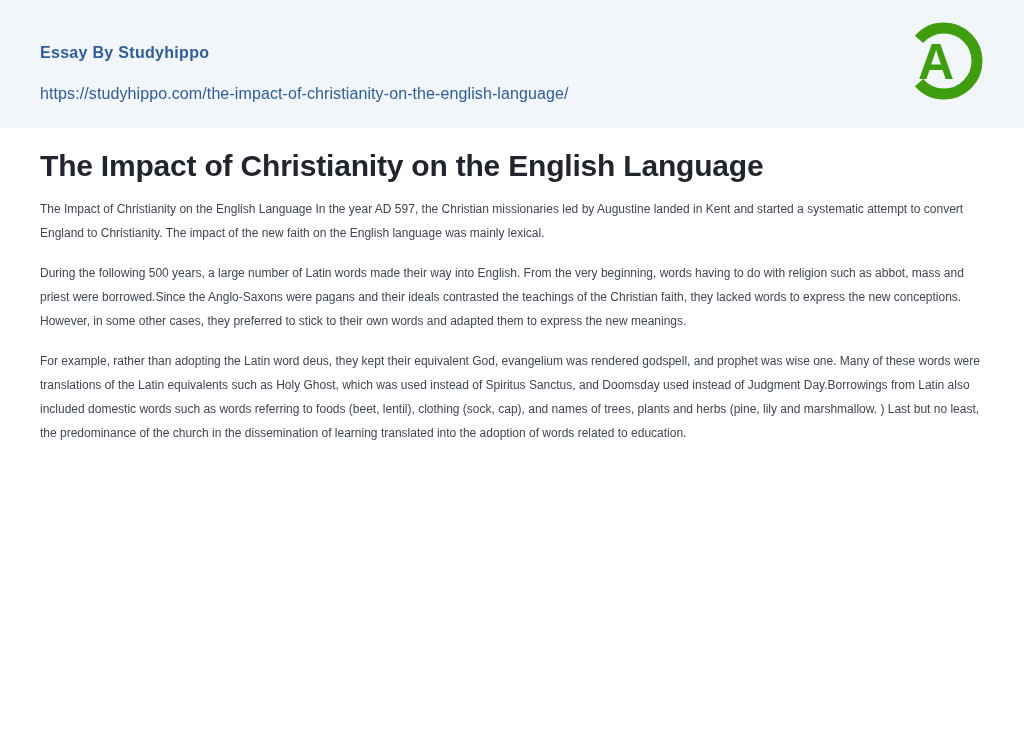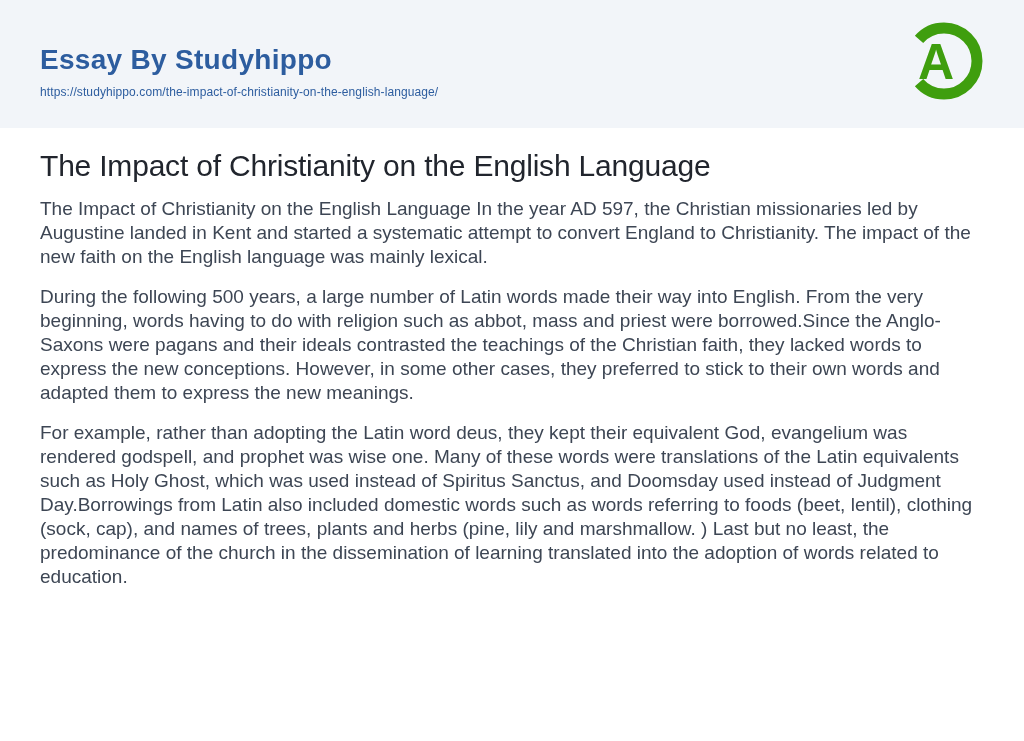--- a/index.html
+++ b/index.html
@@ -20,30 +20,30 @@
     position: relative;
     width: 100%;
     height: 128px;
     background: var(--header_bg, #f2f5f9);
     box-sizing: border-box;
   }
   .site-label {
     position: absolute;
     left: 40px;
     top: 44px;
-    font-size: 28px;
+    font-size: 16px;
     font-weight: 700;
     letter-spacing: 0.3px;
     color: var(--accent_blue, #2d5d9f);
   }
   .page-url {
     position: absolute;
     left: 40px;
     top: 85px;
-    font-size: 12px;
+    font-size: 16px;
     font-weight: 500;
     letter-spacing: 0.1px;
     color: var(--accent_blue, #2d5d9f);
     text-decoration: none;
     cursor: pointer;
   }
   .logo {
     position: absolute;
     right: 40px;
     top: 21px;
@@ -80,28 +80,28 @@
   
   .article {
     padding: 0 40px;
     box-sizing: border-box;
   }
   .page-title {
     margin: 21px 0 14px 0;
     max-width: 845px;
     font-size: 30px;
     line-height: 34px;
-    font-weight: 400;
+    font-weight: 700;
     letter-spacing: -0.2px;
     color: var(--title_color, #21252d);
   }
   .article p {
     margin: 0 0 16px 0;
     max-width: 944px;
-    font-size: 19px;
+    font-size: 12px;
     line-height: 24px;
     font-weight: 400;
     color: var(--body_color, #3d4654);
   }
 </style>
 </head>
 <body>
 
 <header class="page-header">
   <div class="site-label">Essay By Studyhippo</div>

